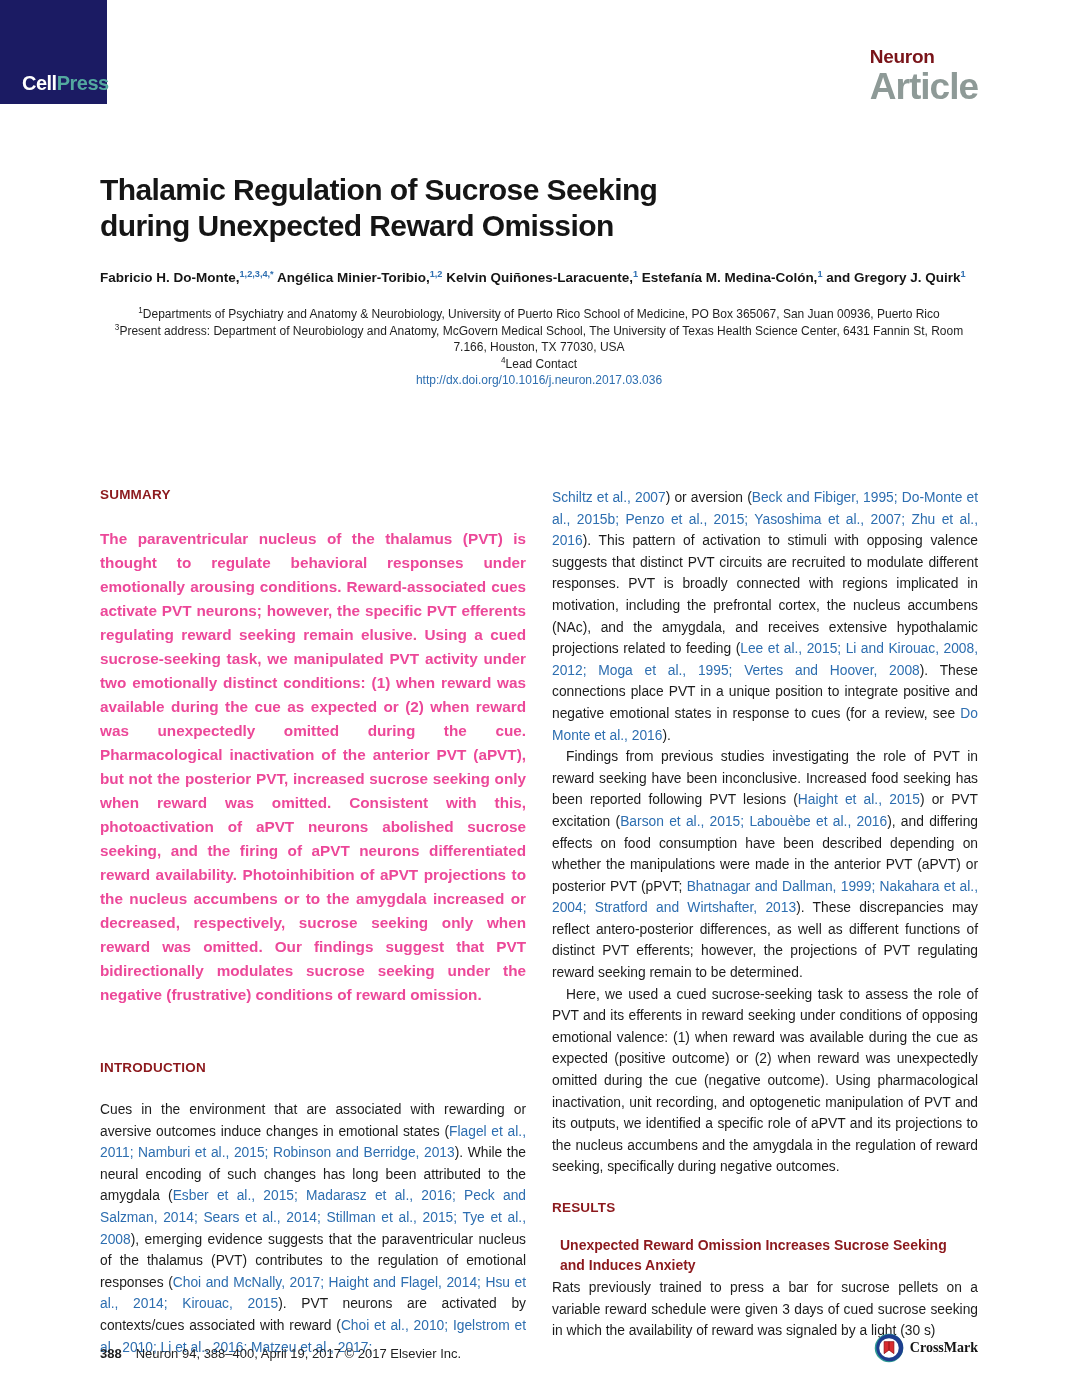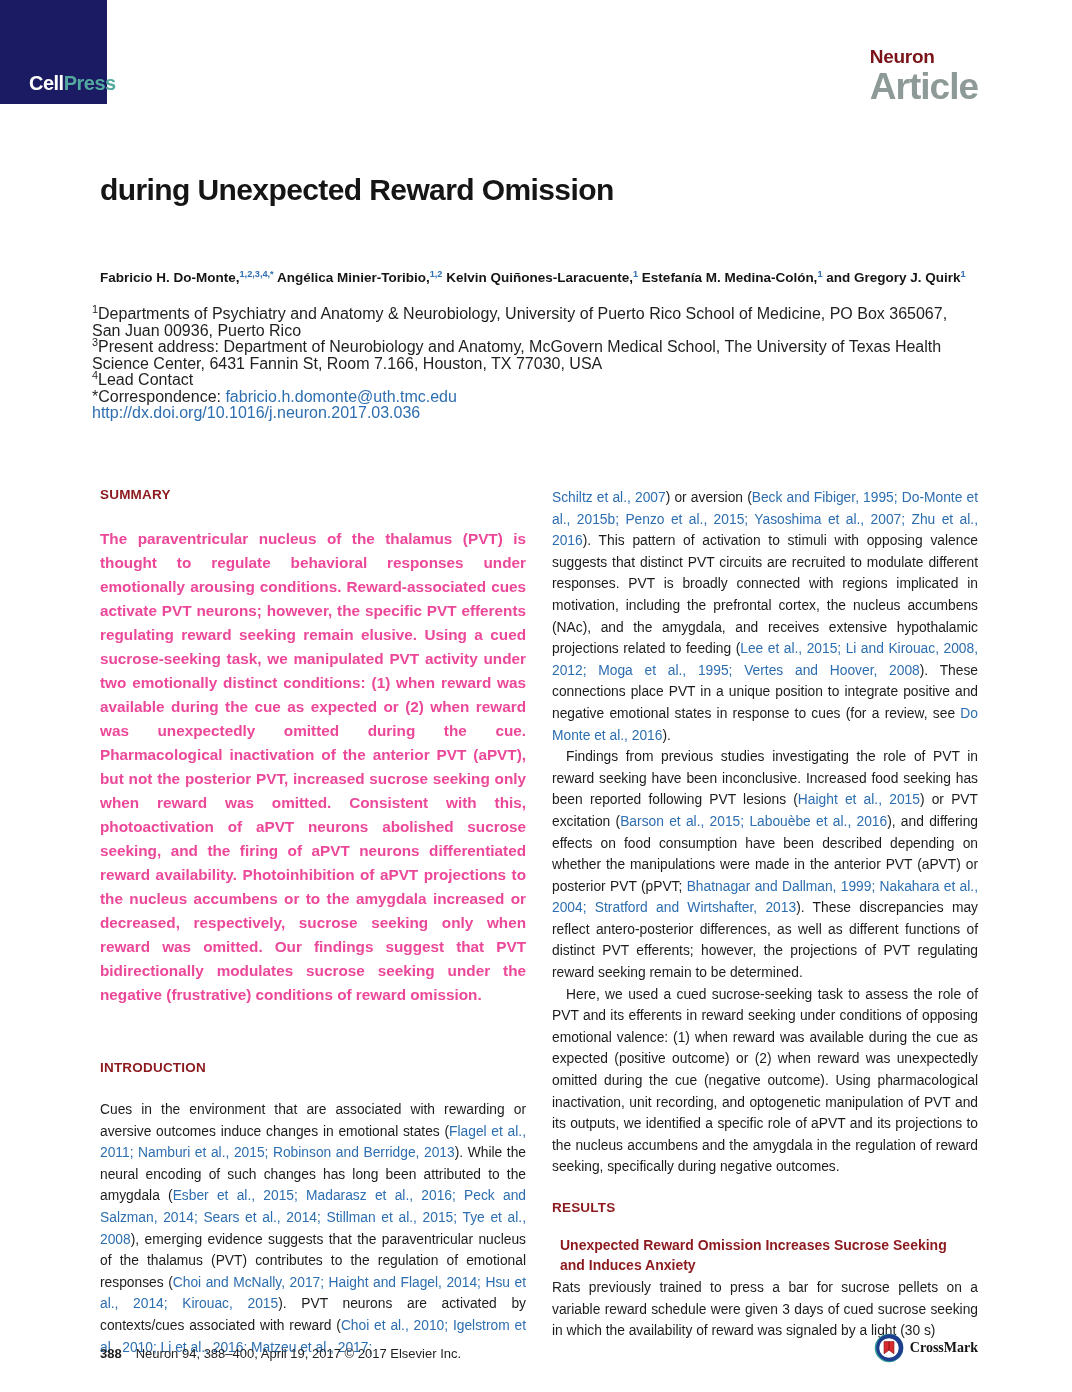--- a/index.html
+++ b/index.html
@@ -6,33 +6,33 @@
     --navy:#1b1b63; --teal:#53a99f; --neuron-red:#7a1419; --article-gray:#8e9a97;
     --maroon:#8c191d; --link:#2d6eb0; --ink:#1c1c1c;
   }
   *{margin:0;padding:0;box-sizing:border-box;}
   html,body{background:#ffffff;}
   body{font-family:"Liberation Sans","DejaVu Sans",sans-serif;color:var(--ink);}
   .page{position:relative;width:1072px;height:1392px;background:#fff;overflow:hidden;}
 
   
   .logo-box{position:absolute;left:0;top:0;width:107px;height:104px;background:var(--navy);}
-  .logo-text{position:absolute;left:29px;bottom:9px;font-size:20px;font-weight:bold;letter-spacing:-0.5px;}
+  .logo-text{position:absolute;left:22px;bottom:9px;font-size:20px;font-weight:bold;letter-spacing:-0.5px;}
   .logo-cell{color:#ffffff;}
   .logo-press{color:var(--teal);}
   .journal-head{position:absolute;right:94px;top:46px;}
   .journal-name{color:var(--neuron-red);font-size:19px;font-weight:bold;letter-spacing:-0.3px;}
   .article-type{color:var(--article-gray);font-size:37px;font-weight:bold;letter-spacing:-1px;margin-top:-2px;}
 
   
   .title{position:absolute;left:100px;top:172px;width:878px;font-size:30px;font-weight:bold;
          line-height:36px;letter-spacing:-0.6px;color:#151515;}
   .authors{position:absolute;left:100px;top:268px;width:878px;font-size:13.5px;font-weight:bold;
            line-height:19px;color:#151515;}
-  .affiliations{position:absolute;left:92px;top:306px;width:878px;font-size:16px;line-height:16.5px;color:#1f1f1f;}
+  .affiliations{position:absolute;left:100px;top:306px;width:878px;font-size:12px;line-height:16.5px;color:#1f1f1f;text-align:center;}
 
   .link{color:var(--link);}
   sup{font-size:68%;line-height:0;}
 
   
   .columns{position:absolute;left:100px;top:487px;width:878px;display:flex;gap:26px;}
   .col{width:426px;}
   .sec-heading{color:var(--maroon);font-size:13.5px;font-weight:bold;letter-spacing:0.2px;}
   .summary-body{margin-top:25px;font-size:15.3px;font-weight:bold;line-height:24px;
                 text-align:justify;color:#ec4899;}
@@ -60,30 +60,30 @@
     <div class="logo-text">
       <span class="logo-cell">Cell</span><span class="logo-press">Press</span>
     </div>
   </div>
   <div class="journal-head">
     <div class="journal-name">Neuron</div>
     <div class="article-type">Article</div>
   </div>
 
   <h1 class="title">
+    <div>Thalamic Regulation of Sucrose Seeking</div>
     <div>during Unexpected Reward Omission</div>
   </h1>
 
   <div class="authors"><span>Fabricio H. Do-Monte,</span><sup class="link">1,2,3,4,*</sup><span> Angélica Minier-Toribio,</span><sup class="link">1,2</sup><span> Kelvin Quiñones-Laracuente,</span><sup class="link">1</sup><span> Estefanía M. Medina-Colón,</span><sup class="link">1</sup><span> and Gregory J. Quirk</span><sup class="link">1</sup></div>
 
   <div class="affiliations">
     <div><sup>1</sup><span>Departments of Psychiatry and Anatomy &amp; Neurobiology, University of Puerto Rico School of Medicine, PO Box 365067, San Juan 00936, Puerto Rico</span></div>
     <div><sup>3</sup><span>Present address: Department of Neurobiology and Anatomy, McGovern Medical School, The University of Texas Health Science Center, 6431 Fannin St, Room 7.166, Houston, TX 77030, USA</span></div>
     <div><sup>4</sup><span>Lead Contact</span></div>
-    <div><span>*Correspondence: </span><span class="link">fabricio.h.domonte@uth.tmc.edu</span></div>
     <div><span class="link">http://dx.doi.org/10.1016/j.neuron.2017.03.036</span></div>
   </div>
 
   <div class="columns">
 
     <div class="col">
       <h2 class="sec-heading">SUMMARY</h2>
       <p class="summary-body">The paraventricular nucleus of the thalamus (PVT) is thought to regulate behavioral responses under emotionally arousing conditions. Reward-associated cues activate PVT neurons; however, the specific PVT efferents regulating reward seeking remain elusive. Using a cued sucrose-seeking task, we manipulated PVT activity under two emotionally distinct conditions: (1) when reward was available during the cue as expected or (2) when reward was unexpectedly omitted during the cue. Pharmacological inactivation of the anterior PVT (aPVT), but not the posterior PVT, increased sucrose seeking only when reward was omitted. Consistent with this, photoactivation of aPVT neurons abolished sucrose seeking, and the firing of aPVT neurons differentiated reward availability. Photoinhibition of aPVT projections to the nucleus accumbens or to the amygdala increased or decreased, respectively, sucrose seeking only when reward was omitted. Our findings suggest that PVT bidirectionally modulates sucrose seeking under the negative (frustrative) conditions of reward omission.</p>
 
       <h2 class="sec-heading intro-heading">INTRODUCTION</h2>

